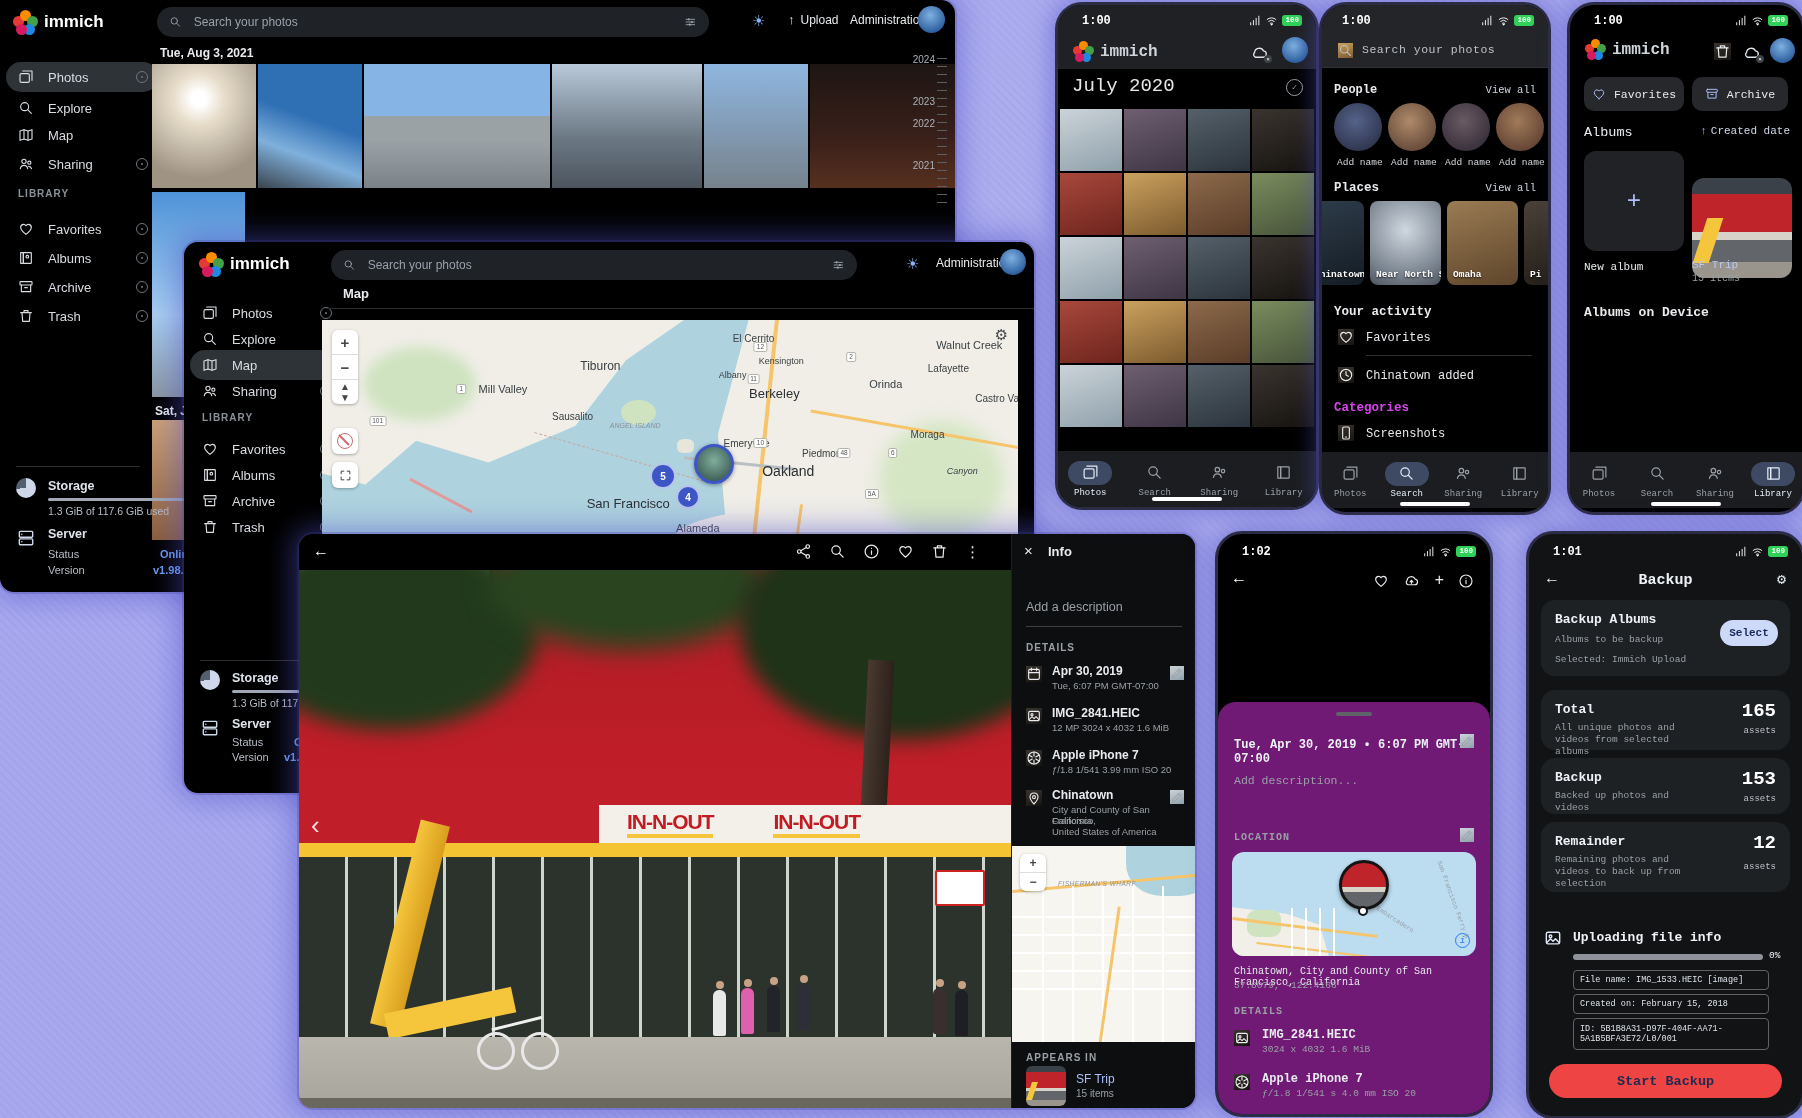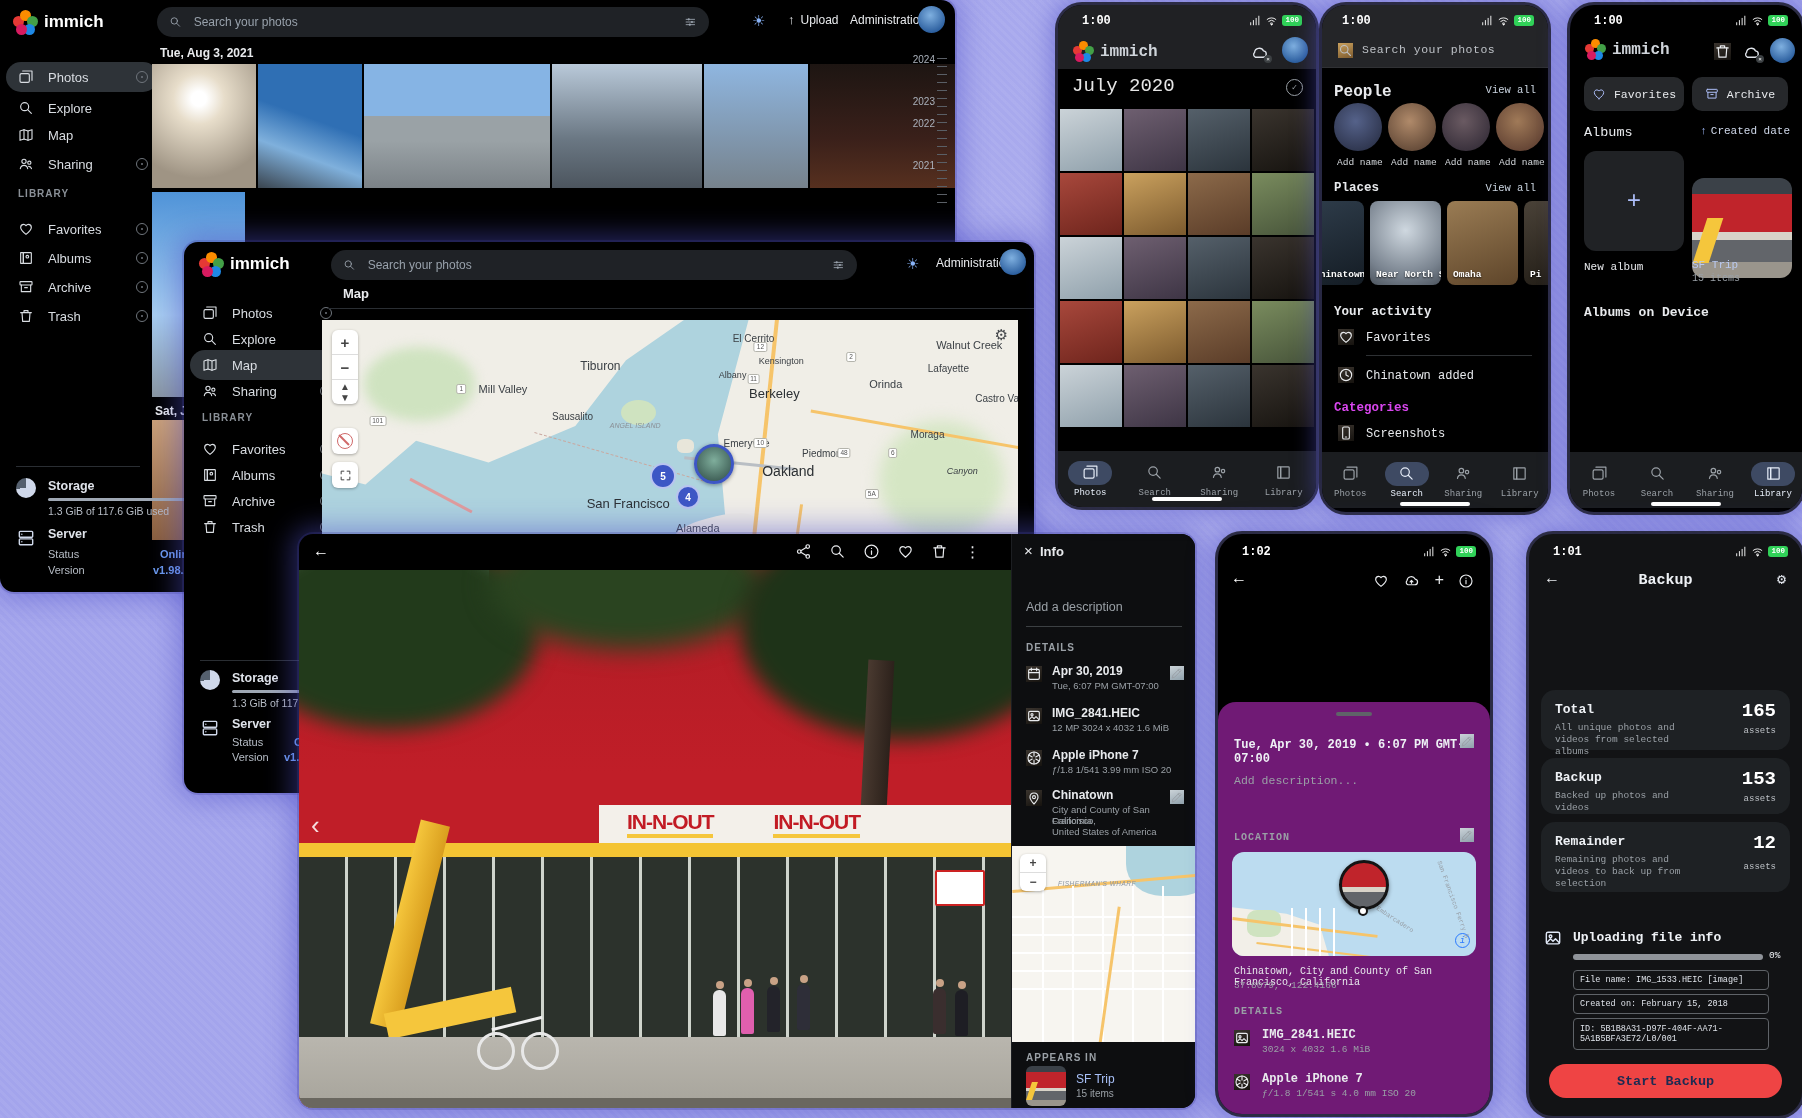--- a/index.html
+++ b/index.html
@@ -465,21 +465,21 @@
       <div class="figure" style="left:442px;top:418px;background:#e05fae"></div>
       <div class="figure" style="left:468px;top:416px;background:#23232a"></div>
       <div class="figure" style="left:498px;top:414px;background:#2e2e38"></div>
       <div class="figure" style="left:634px;top:418px;background:#3a2e2e"></div>
       <div class="figure" style="left:656px;top:420px;background:#1e1e24"></div>
       <span style="position:absolute;left:12px;top:240px;font-size:26px;color:rgba(255,255,255,.85)">‹</span>
     </div>
 
     <div class="w" style="left:712px;top:0;width:184px;height:574px;background:#0d0e10;border-left:1px solid #1c1e22">
       <span style="position:absolute;left:12px;top:8px;font-size:15px;color:#e8eaed">×</span>
-      <span style="position:absolute;left:28px;top:10px;font-size:13px;font-weight:600;color:#e8eaed">Info</span>
+      <span style="position:absolute;left:36px;top:10px;font-size:13px;font-weight:600;color:#e8eaed">Info</span>
       <span style="position:absolute;left:14px;top:66px;font-size:12.5px;color:#9aa0a6">Add a description</span>
       <div style="position:absolute;left:14px;top:92px;width:156px;height:1px;background:#3c4043"></div>
       <span style="position:absolute;left:14px;top:108px;font-size:10px;letter-spacing:1px;font-weight:700;color:#9aa0a6">DETAILS</span>
 
       <svg class="w ic t1" style="left:14px;top:132px" width="16" height="16" viewBox="0 0 24 24">
           <rect x="4" y="5" width="16" height="15" rx="2"></rect>
           <path d="M4 10h16M8 3v4M16 3v4"></path>
         </svg>
       <span class="infodetail" style="top:130px">Apr 30, 2019</span>
       <span class="infosub" style="top:146px">Tue, 6:07 PM GMT-07:00</span>
@@ -641,21 +641,21 @@
             <circle cx="12" cy="19.5" r="1" fill="currentColor"></circle>
           </svg>
         <span class="batt">100</span>
       </span>
     </div>
     <svg class="w ic t3" style="left:16px;top:38px" width="15" height="15" viewBox="0 0 24 24">
         <circle cx="10" cy="10" r="6"></circle>
         <path d="M14.5 14.5L20 20"></path>
       </svg>
     <span class="w" style="left:40px;top:38px;font-size:11.5px;letter-spacing:.5px;color:#bdc1c6">Search your photos</span>
-    <span class="w" style="left:12px;top:78px;font-size:16px;font-weight:600;color:#e8eaed">People</span>
+    <span class="w" style="left:12px;top:78px;font-size:12px;font-weight:600;color:#e8eaed">People</span>
     <span class="w" style="right:12px;top:79px;font-size:10.5px;color:#cbd5e1">View all</span>
     <div class="w face" style="left:12px;top:98px;background:radial-gradient(circle at 45% 38%,#55628a,#23283c)"></div>
     <div class="w face" style="left:66px;top:98px;background:radial-gradient(circle at 45% 38%,#b08a6a,#4e382a)"></div>
     <div class="w face" style="left:120px;top:98px;background:radial-gradient(circle at 45% 38%,#6a5a62,#2a2430)"></div>
     <div class="w face" style="left:174px;top:98px;background:radial-gradient(circle at 45% 38%,#a07a58,#52342a)"></div>
     <span class="w" style="left:15px;top:152px;font-size:9.5px;color:#d5d9dd">Add name</span>
     <span class="w" style="left:69px;top:152px;font-size:9.5px;color:#d5d9dd">Add name</span>
     <span class="w" style="left:123px;top:152px;font-size:9.5px;color:#d5d9dd">Add name</span>
     <span class="w" style="left:177px;top:152px;font-size:9.5px;color:#d5d9dd">Add name</span>
     <span class="w" style="left:12px;top:176px;font-size:12.5px;font-weight:600;color:#e8eaed">Places</span>
@@ -914,20 +914,26 @@
             <path d="M4 10a12 12 0 0 1 16 0M7 13.5a7.5 7.5 0 0 1 10 0M10 17a3.5 3.5 0 0 1 4 0"></path>
             <circle cx="12" cy="19.5" r="1" fill="currentColor"></circle>
           </svg>
         <span class="batt">100</span>
       </span>
     </div>
     <span class="w" style="left:18px;top:36px;font-size:16px;color:#e8eaed">←</span>
     <span class="w" style="left:0;top:38px;width:273px;text-align:center;font-size:15px;font-weight:700;color:#eef1f5">Backup</span>
     <span class="w" style="right:16px;top:36px;font-size:15px;color:#dfe3ea">⚙</span>
 
+    <div class="bk-card" style="top:66px;height:76px">
+      <span class="bk-title" style="top:12px">Backup Albums</span>
+      <span class="bk-desc" style="top:34px">Albums to be backup</span>
+      <div style="position:absolute;right:12px;top:20px;width:58px;height:26px;background:#ccd9f8;border-radius:16px;display:flex;align-items:center;justify-content:center;color:#1a2b5a;font-size:11px;font-weight:600">Select</div>
+      <span class="bk-desc" style="top:54px;width:220px">Selected: Immich Upload</span>
+    </div>
     <div class="bk-card" style="top:156px;height:60px">
       <span class="bk-title" style="top:12px">Total</span>
       <span class="bk-desc" style="top:32px">All unique photos and videos from selected albums</span>
       <span class="bk-val" style="top:10px">165</span>
       <span class="bk-unit" style="top:36px">assets</span>
     </div>
     <div class="bk-card" style="top:224px;height:56px">
       <span class="bk-title" style="top:12px">Backup</span>
       <span class="bk-desc" style="top:32px">Backed up photos and videos</span>
       <span class="bk-val" style="top:10px">153</span>

